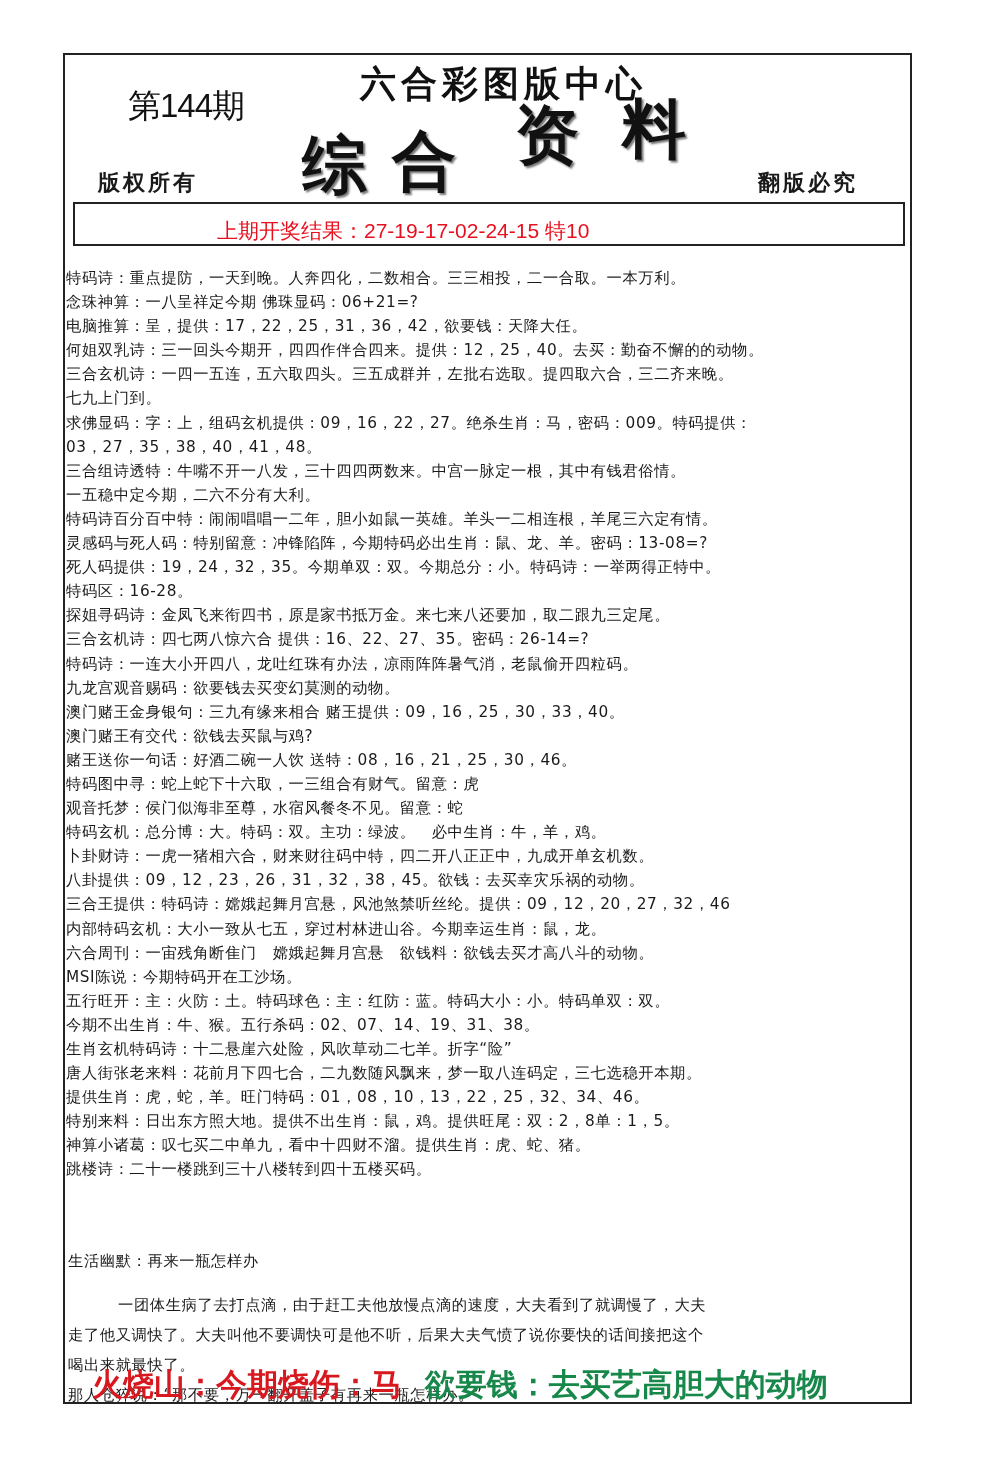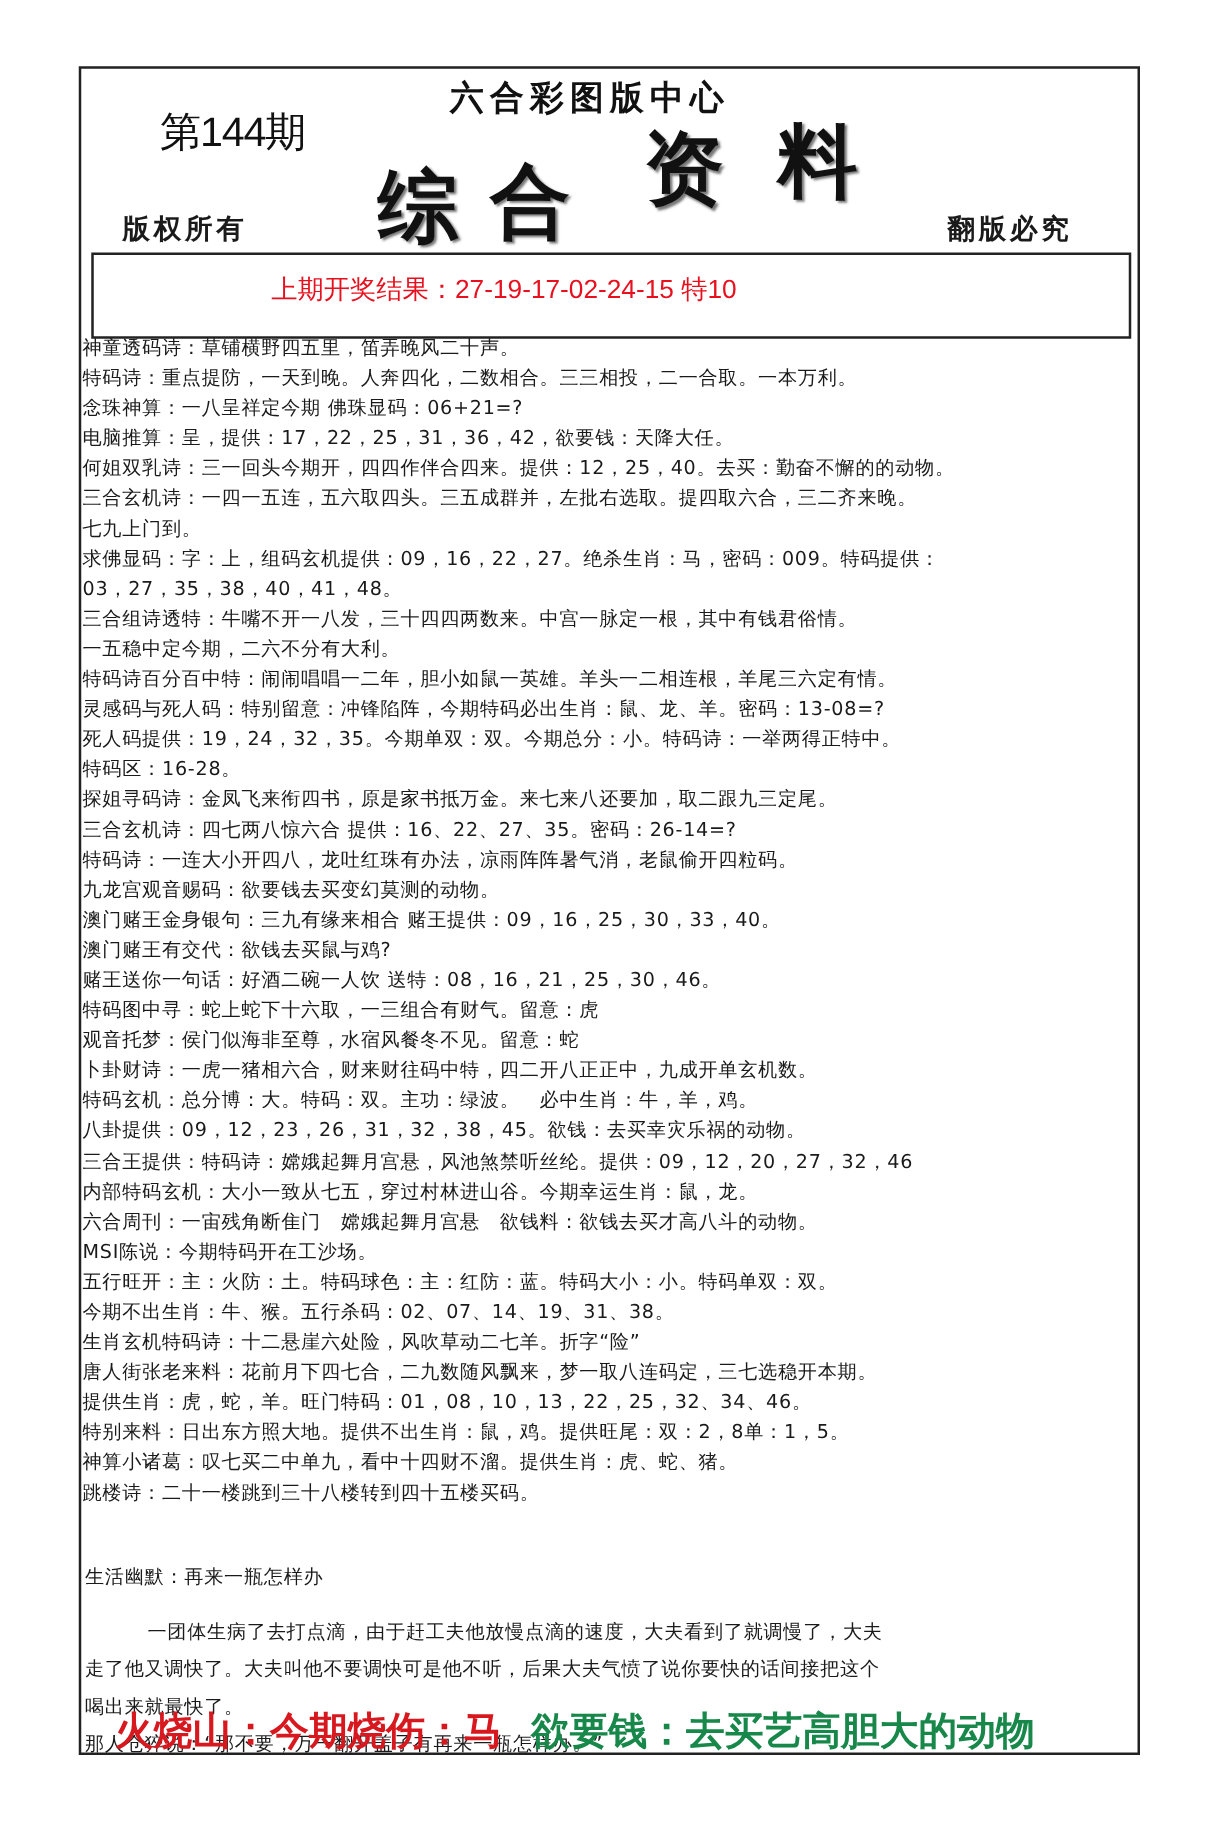--- a/index.html
+++ b/index.html
@@ -3,28 +3,28 @@
 <meta charset="utf-8">
 <style>
   html, body { margin:0; padding:0; background:#ffffff; }
   body { width:984px; height:1457px; position:relative; overflow:hidden;
          font-family:"DejaVu Sans", sans-serif; color:#1a1a1a; }
   .page-frame { position:absolute; left:63px; top:53px; width:849px; height:1351px;
                 border:2px solid #222; box-sizing:border-box; }
   .issue { position:absolute; left:128px; top:84px; font-family:"Liberation Sans", sans-serif;
            font-size:33px; color:#111; letter-spacing:-1px; }
   .center-title { position:absolute; left:360px; top:60px; font-family:"DejaVu Serif", serif;
-                  font-size:27px; font-weight:bold; letter-spacing:5px; color:#111; }
+                  font-size:36px; font-weight:bold; letter-spacing:5px; color:#111; }
   .big { position:absolute; font-family:"DejaVu Serif", serif; font-weight:bold; font-size:64px;
          color:#111; text-shadow:2px 2px 2px #777; }
   .copy-l { position:absolute; left:98px; top:168px; font-size:22px; font-weight:bold;
             letter-spacing:3px; font-family:"DejaVu Serif", serif; }
   .copy-r { position:absolute; left:758px; top:168px; font-size:22px; font-weight:bold;
             letter-spacing:3px; font-family:"DejaVu Serif", serif; }
-  .result-box { position:absolute; left:73px; top:202px; width:832px; height:69px;
+  .result-box { position:absolute; left:73px; top:202px; width:832px; height:44px;
                 border:2.5px solid #222; box-sizing:border-box; }
   .result-text { position:absolute; left:142px; top:13px; font-family:"Liberation Sans", sans-serif;
                  font-size:21px; color:#e8101e; white-space:nowrap; }
   .lines { position:absolute; left:66px; top:266px; width:845px; }
   .line { height:24.1px; line-height:24.1px; font-size:15.3px; white-space:nowrap;
           font-family:"DejaVu Sans", sans-serif; color:#1a1a1a; letter-spacing:0.6px; }
   .story { position:absolute; left:68px; top:1248px; width:840px; }
   .story .line { height:30px; line-height:30px; }
   .indent { padding-left:50px;margin-top:16px; }
   .footer { position:absolute; left:92px; top:1364px; font-family:"DejaVu Serif", serif;
@@ -46,21 +46,20 @@
 <div class="big" style="left:622px; top:86px;">料</div>
 
 <div class="copy-l">版权所有</div>
 <div class="copy-r">翻版必究</div>
 
 <div class="result-box">
   <div class="result-text">上期开奖结果：27-19-17-02-24-15 特10</div>
 </div>
 
 <div class="lines">
-  <div class="line">神童透码诗：草铺横野四五里，笛弄晚风二十声。</div>
   <div class="line">特码诗：重点提防，一天到晚。人奔四化，二数相合。三三相投，二一合取。一本万利。</div>
   <div class="line">念珠神算：一八呈祥定今期 佛珠显码：06+21=?</div>
   <div class="line">电脑推算：呈，提供：17，22，25，31，36，42，欲要钱：天降大任。</div>
   <div class="line">何姐双乳诗：三一回头今期开，四四作伴合四来。提供：12，25，40。去买：勤奋不懈的的动物。</div>
   <div class="line">三合玄机诗：一四一五连，五六取四头。三五成群并，左批右选取。提四取六合，三二齐来晚。</div>
   <div class="line">七九上门到。</div>
   <div class="line">求佛显码：字：上，组码玄机提供：09，16，22，27。绝杀生肖：马，密码：009。特码提供：</div>
   <div class="line">03，27，35，38，40，41，48。</div>
   <div class="line">三合组诗透特：牛嘴不开一八发，三十四四两数来。中宫一脉定一根，其中有钱君俗情。</div>
   <div class="line">一五稳中定今期，二六不分有大利。</div>
@@ -70,22 +69,22 @@
   <div class="line">特码区：16-28。</div>
   <div class="line">探姐寻码诗：金凤飞来衔四书，原是家书抵万金。来七来八还要加，取二跟九三定尾。</div>
   <div class="line">三合玄机诗：四七两八惊六合 提供：16、22、27、35。密码：26-14=?</div>
   <div class="line">特码诗：一连大小开四八，龙吐红珠有办法，凉雨阵阵暑气消，老鼠偷开四粒码。</div>
   <div class="line">九龙宫观音赐码：欲要钱去买变幻莫测的动物。</div>
   <div class="line">澳门赌王金身银句：三九有缘来相合 赌王提供：09，16，25，30，33，40。</div>
   <div class="line">澳门赌王有交代：欲钱去买鼠与鸡?</div>
   <div class="line">赌王送你一句话：好酒二碗一人饮 送特：08，16，21，25，30，46。</div>
   <div class="line">特码图中寻：蛇上蛇下十六取，一三组合有财气。留意：虎</div>
   <div class="line">观音托梦：侯门似海非至尊，水宿风餐冬不见。留意：蛇</div>
+  <div class="line">特码玄机：总分博：大。特码：双。主功：绿波。　必中生肖：牛，羊，鸡。</div>
   <div class="line">卜卦财诗：一虎一猪相六合，财来财往码中特，四二开八正正中，九成开单玄机数。</div>
-  <div class="line">特码玄机：总分博：大。特码：双。主功：绿波。　必中生肖：牛，羊，鸡。</div>
   <div class="line">八卦提供：09，12，23，26，31，32，38，45。欲钱：去买幸灾乐祸的动物。</div>
   <div class="line">三合王提供：特码诗：嫦娥起舞月宫悬，风池煞禁听丝纶。提供：09，12，20，27，32，46</div>
   <div class="line">内部特码玄机：大小一致从七五，穿过村林进山谷。今期幸运生肖：鼠，龙。</div>
   <div class="line">六合周刊：一宙残角断隹门　嫦娥起舞月宫悬　欲钱料：欲钱去买才高八斗的动物。</div>
   <div class="line">MSI陈说：今期特码开在工沙场。</div>
   <div class="line">五行旺开：主：火防：土。特码球色：主：红防：蓝。特码大小：小。特码单双：双。</div>
   <div class="line">今期不出生肖：牛、猴。五行杀码：02、07、14、19、31、38。</div>
   <div class="line">生肖玄机特码诗：十二悬崖六处险，风吹草动二七羊。折字“险”</div>
   <div class="line">唐人街张老来料：花前月下四七合，二九数随风飘来，梦一取八连码定，三七选稳开本期。</div>
   <div class="line">提供生肖：虎，蛇，羊。旺门特码：01，08，10，13，22，25，32、34、46。</div>

